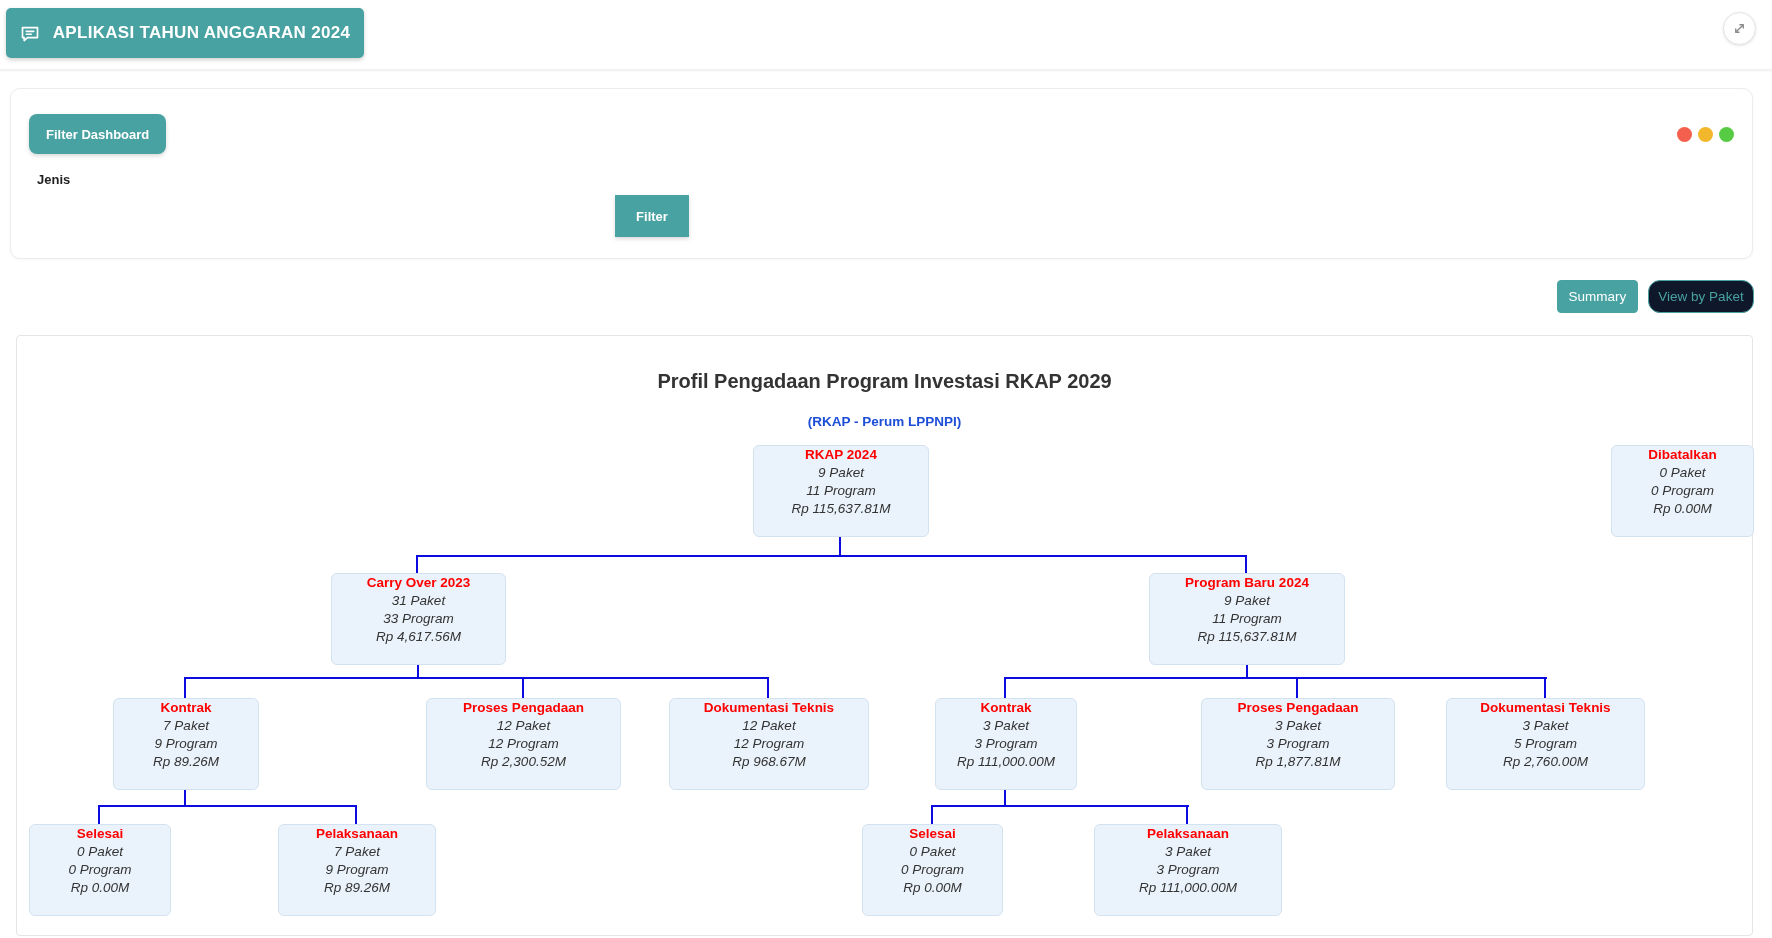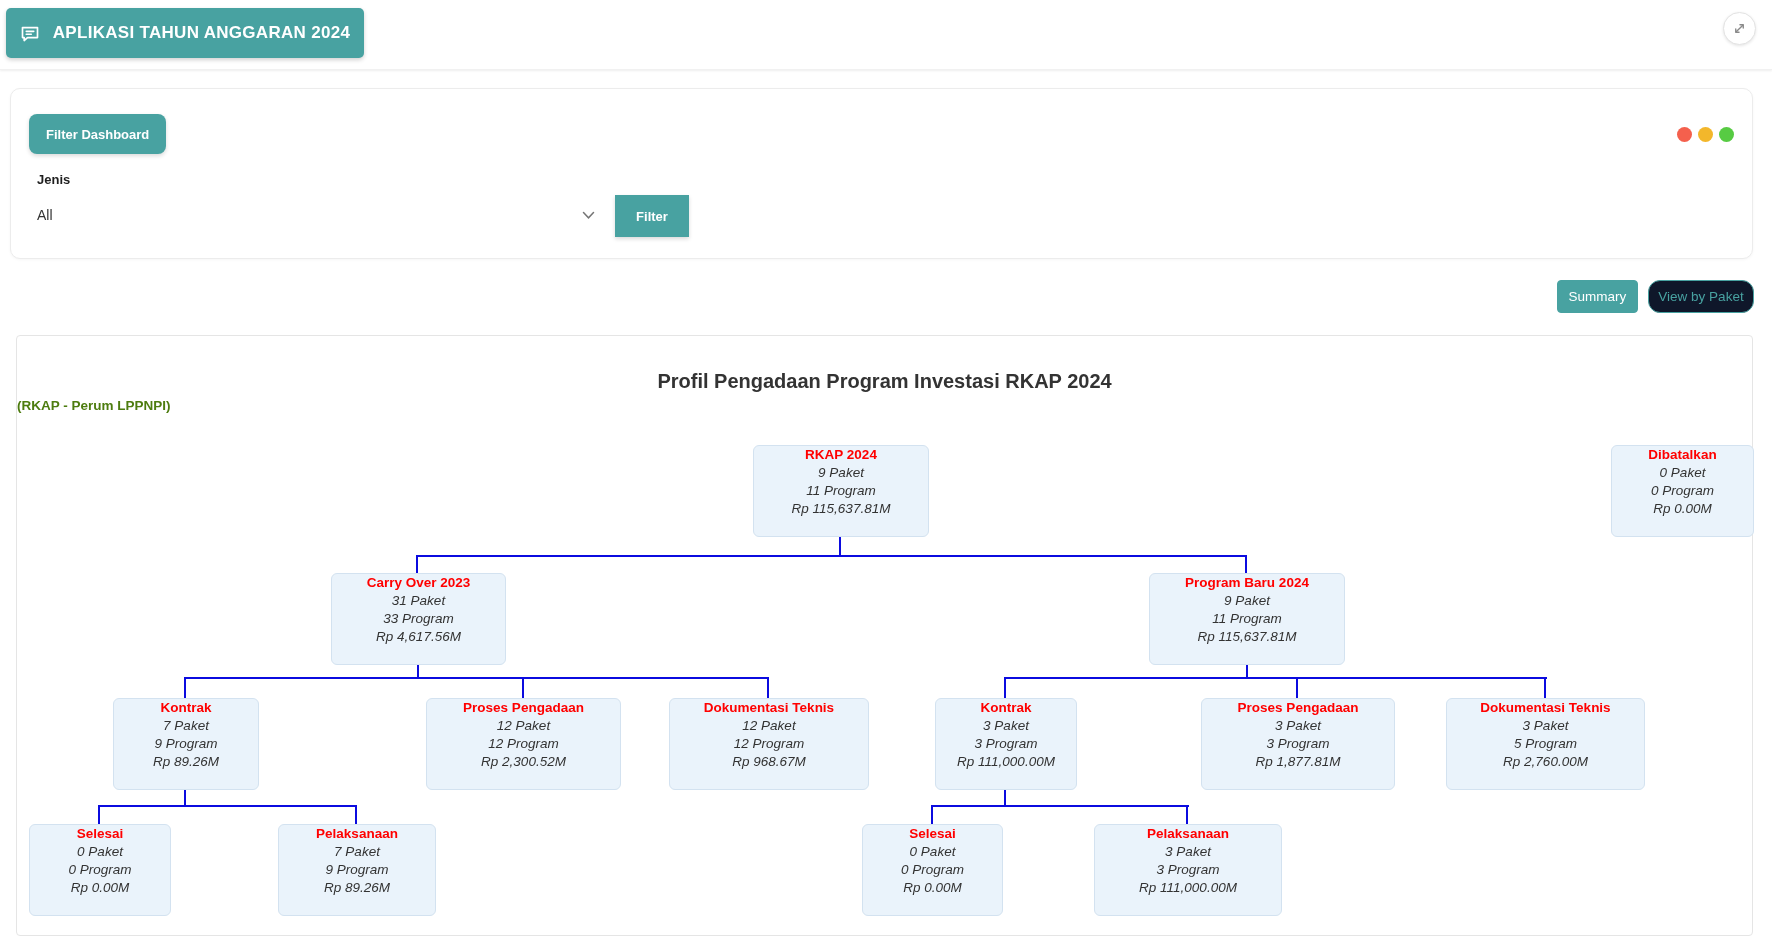--- a/index.html
+++ b/index.html
@@ -72,22 +72,22 @@
   
   .chart-card {
     position:absolute; left:16px; top:335px; width:1737px; height:601px;
     background:#fff; border:1px solid #e5e5e5; border-radius:4px;
   }
   .chart-title {
     position:absolute; left:0; top:34px; width:100%; text-align:center;
     font-size:20px; font-weight:bold; color:#333;
   }
   .chart-subtitle {
-    position:absolute; left:0; top:62px; width:100%; 
-    font-size:13.5px; font-weight:bold; color:#4d7c0f;
+    position:absolute; left:0; top:78px; width:100%; text-align:center;
+    font-size:13.5px; font-weight:bold; color:#1d4ed8;
   }
 
   
   .node {
     position:absolute; height:92px; padding-top:0;
     background:#eaf3fb; border:1px solid #d3e2f0; border-radius:6px;
     text-align:center; cursor:pointer;
   }
   .nt { font-size:13.5px; font-weight:bold; color:#ff0000; line-height:18px; }
   .nl { font-size:13.5px; font-style:italic; color:#333; line-height:18px; }
@@ -117,41 +117,33 @@
         <path d="M8.5 4 H12 V7.5"></path>
         <path d="M4 8.5 V12 H7.5"></path>
       </svg>
     </span>
   </button>
 </div>
 
 <div class="filter-card">
   <button class="filter-dash-btn">Filter Dashboard</button>
   <div class="jenis-label">Jenis</div>
-  <div class="select-box">
-    <span>All</span>
-    <span style="display:flex;">
-      <svg width="13" height="9" viewBox="0 0 13 9" fill="none" stroke="#757575" stroke-width="1.5" stroke-linecap="round">
-        <path d="M1.5 1.5 L6.5 6.8 L11.5 1.5"></path>
-      </svg>
-    </span>
-  </div>
   <button class="filter-btn">Filter</button>
   <div class="dots">
     <span class="dot dot-red"></span>
     <span class="dot dot-yellow"></span>
     <span class="dot dot-green"></span>
   </div>
 </div>
 
 <button class="toggle-summary">Summary</button>
 <button class="toggle-paket">View by Paket</button>
 
 <div class="chart-card">
-  <div class="chart-title">Profil Pengadaan Program Investasi RKAP 2024</div>
+  <div class="chart-title">Profil Pengadaan Program Investasi RKAP 2029</div>
   <div class="chart-subtitle">(RKAP - Perum LPPNPI)</div>
 
   <div class="vl" style="left:822px;top:201px;height:18px"></div>
   <div class="hl" style="left:399px;top:219px;width:831px"></div>
   <div class="vl" style="left:399px;top:221px;height:16px"></div>
   <div class="vl" style="left:1228px;top:221px;height:16px"></div>
 
   <div class="vl" style="left:400px;top:329px;height:12px"></div>
   <div class="hl" style="left:167px;top:341px;width:585px"></div>
   <div class="vl" style="left:167px;top:343px;height:19px"></div>

